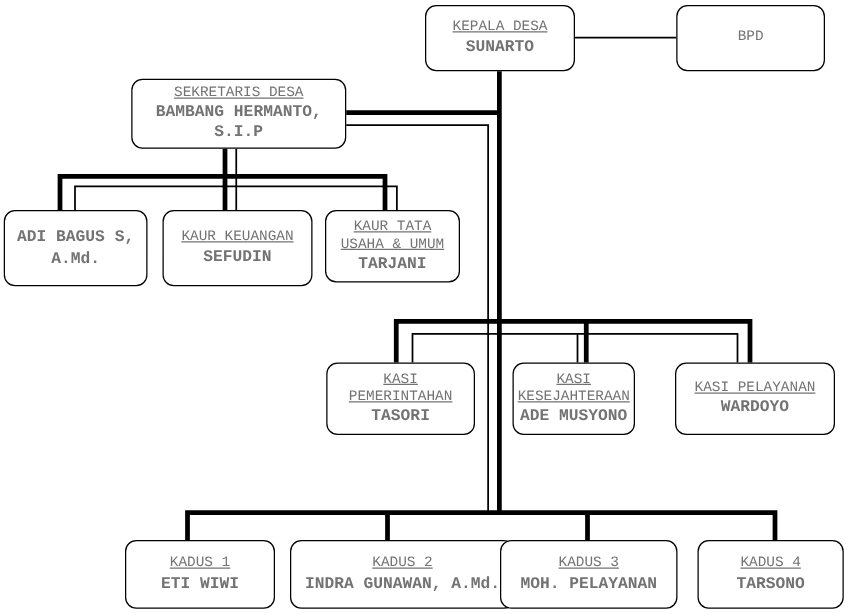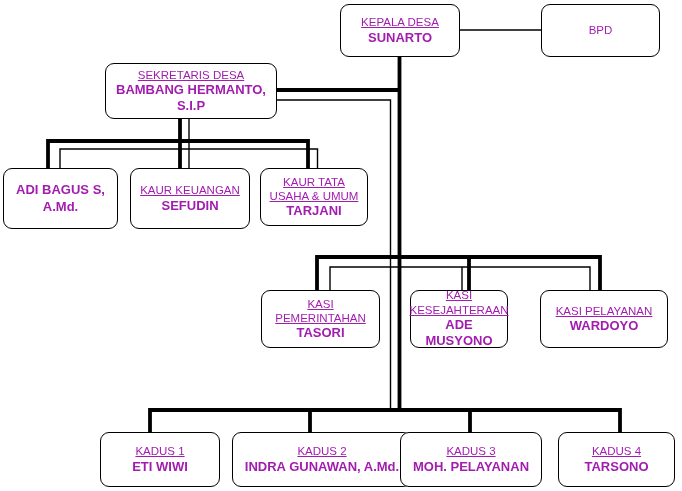--- a/index.html
+++ b/index.html
@@ -1,22 +1,22 @@
 <!DOCTYPE html>
 <html><head>
 <meta charset="utf-8">
 <style>
   html, body { margin: 0; padding: 0; background: #ffffff; }
   .canvas {
     position: relative;
     width: 682px;
     height: 491px;
     background: #ffffff;
-    font-family: Liberation Sans, sans-serif;
-    color: #a21caf;
+    font-family: Liberation Mono, monospace;
+    color: #737373;
     overflow: hidden;
     border-radius: 26px;
   }
   svg.wires {
     position: absolute;
     left: 0; top: 0;
     z-index: 0;
   }
   .node {
     position: absolute;

